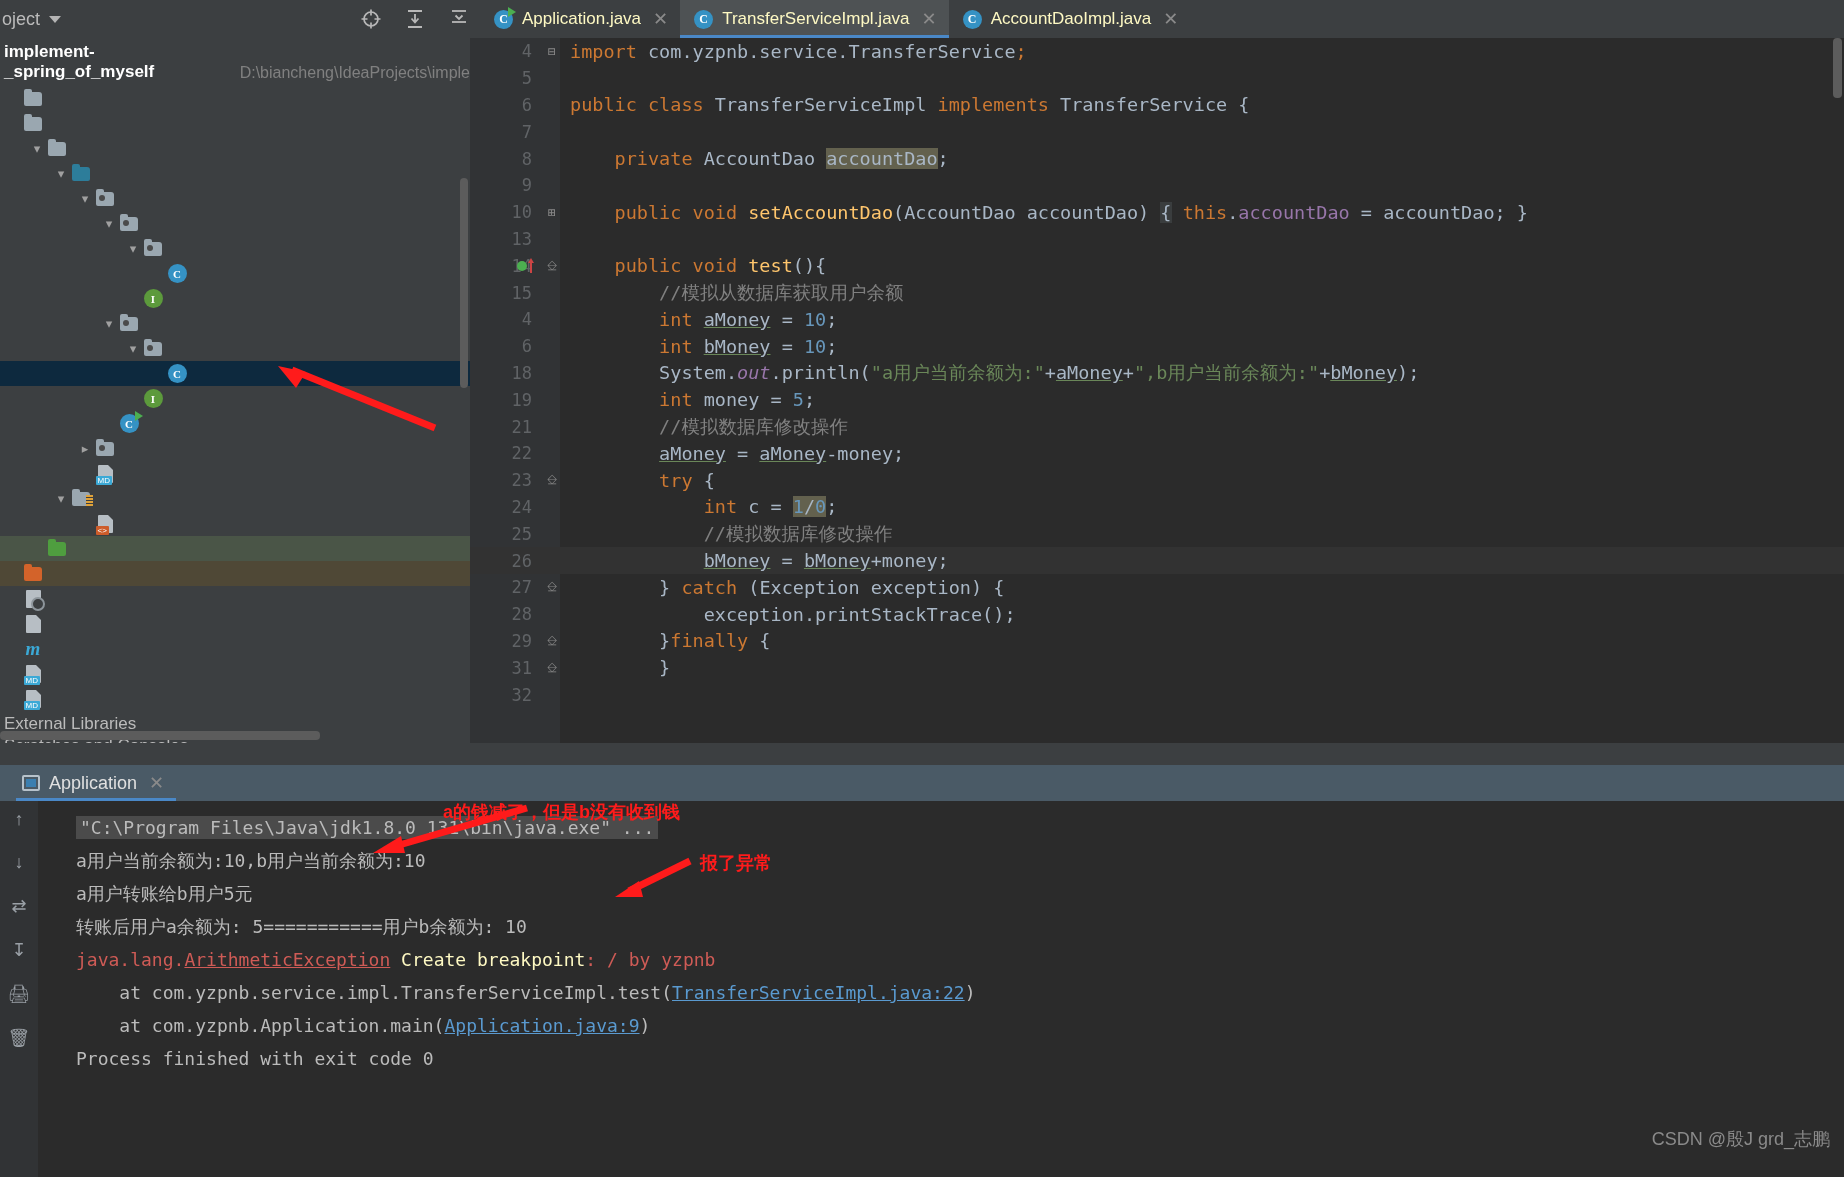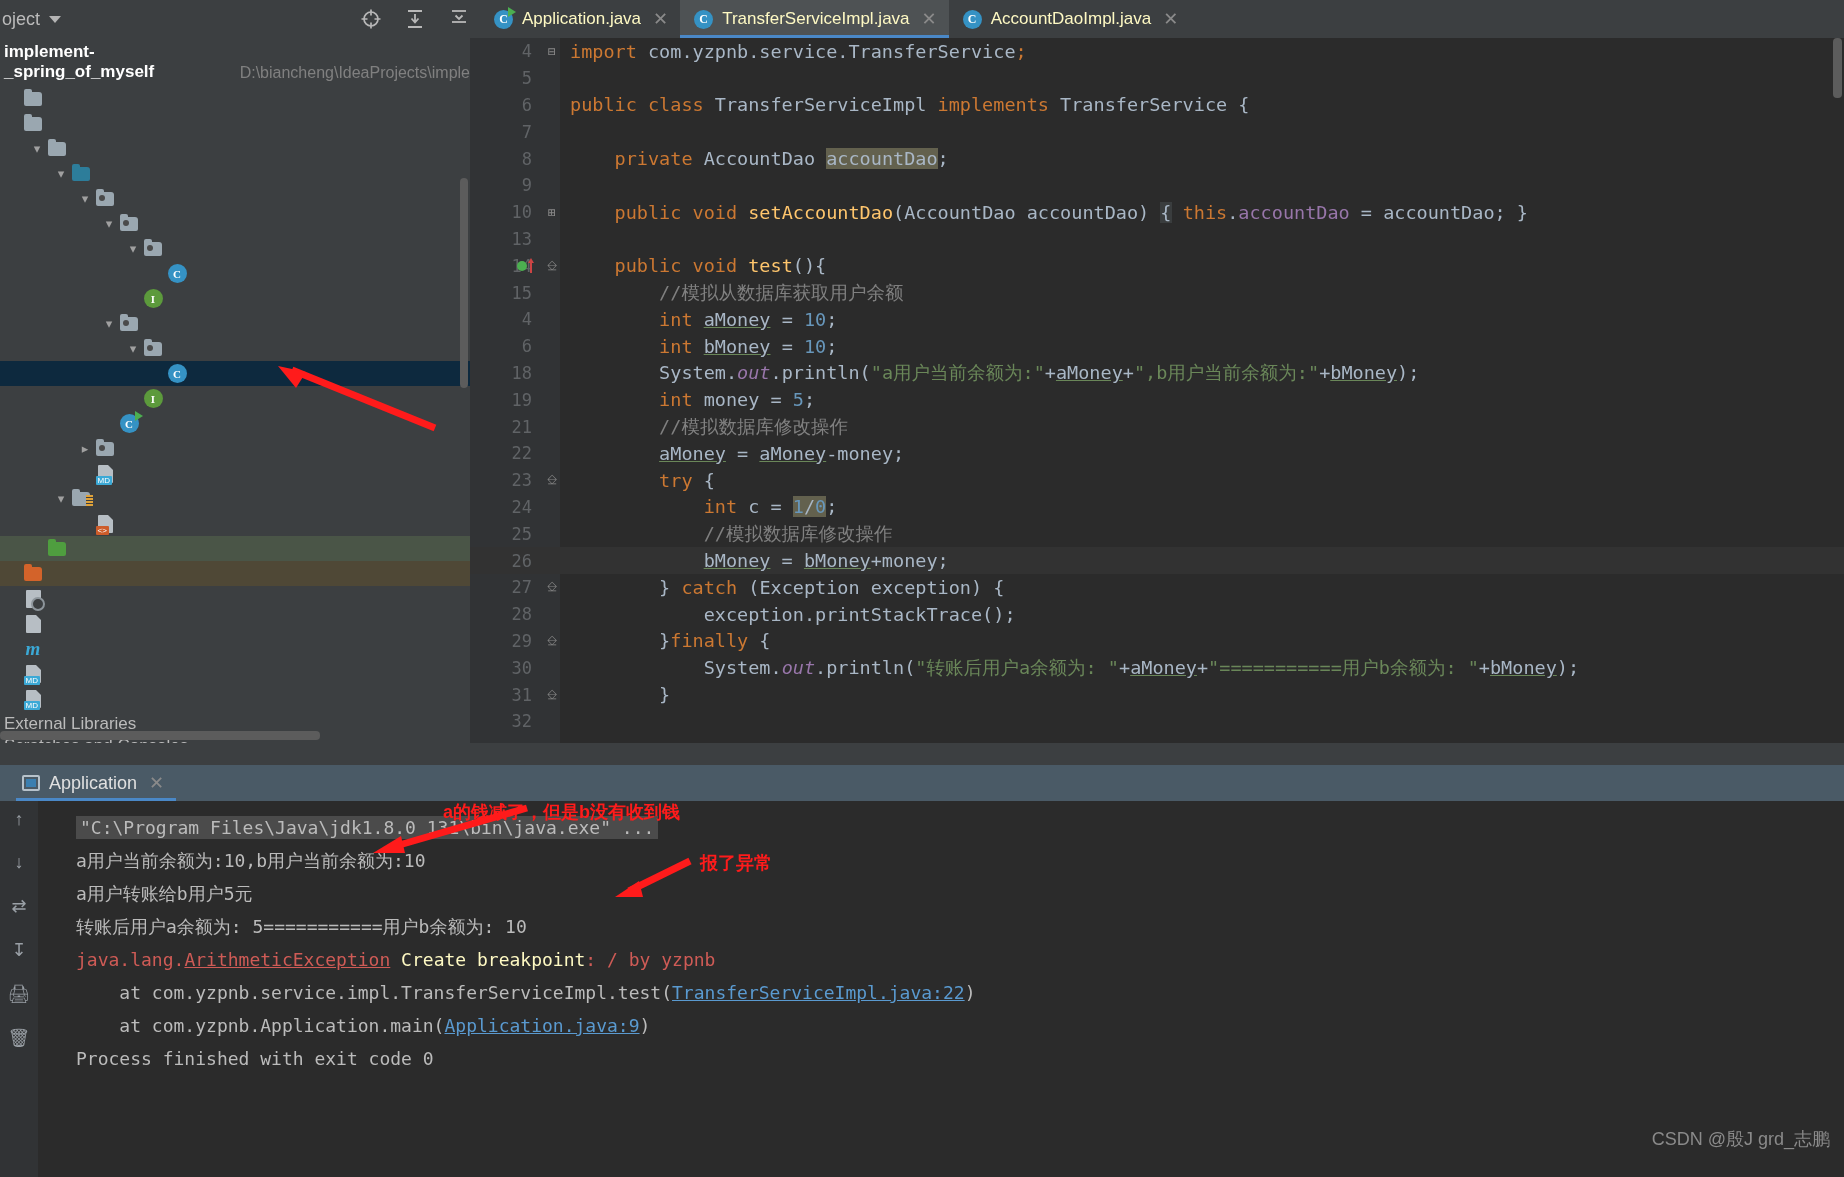--- a/index.html
+++ b/index.html
@@ -570,24 +570,20 @@
         <div class="cl">
           <span class="ln">28</span>
           <span class="ctext">            exception.printStackTrace();</span>
         </div>
         <div class="cl">
           <span class="ln">29</span>
           <span class="fold">⎒</span>
           <span class="ctext">        }<span class="kw">finally</span> {</span>
         </div>
         <div class="cl">
-          <span class="ln">30</span>
-          <span class="ctext">            System.<span class="sfld">out</span>.println(<span class="str">"转账后用户a余额为: "</span>+<span class="und">aMoney</span>+<span class="str">"===========用户b余额为: "</span>+<span class="und">bMoney</span>);</span>
-        </div>
-        <div class="cl">
           <span class="ln">31</span>
           <span class="fold">⎒</span>
           <span class="ctext">        }</span>
         </div>
         <div class="cl">
           <span class="ln">32</span>
           <span class="ctext"></span>
         </div>
       </div>
     <div class="edit-vscroll"></div>

